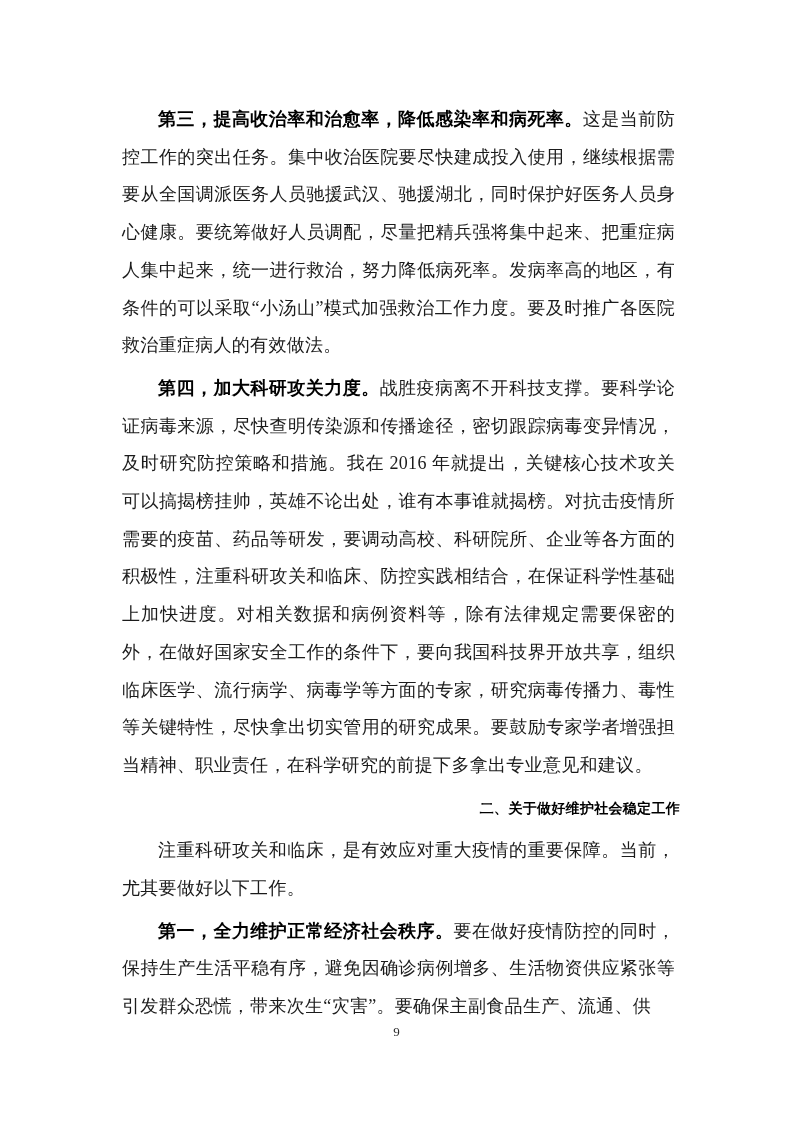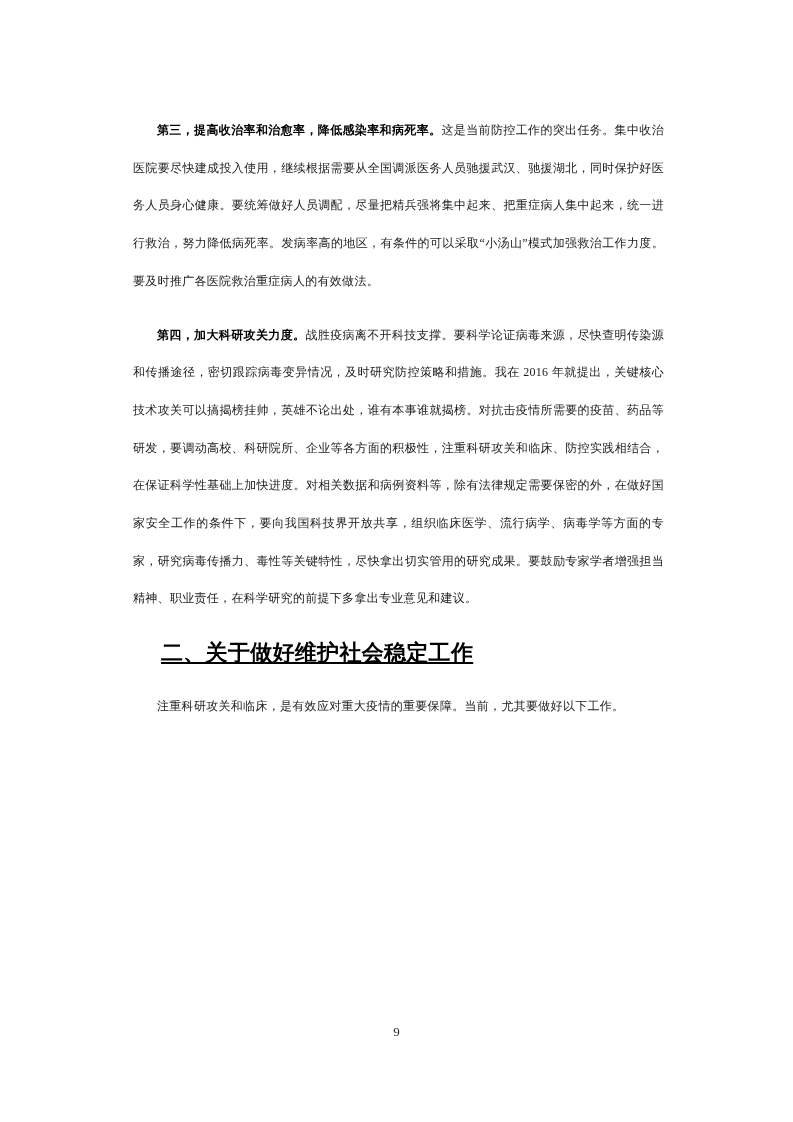--- a/index.html
+++ b/index.html
@@ -15,45 +15,44 @@
     font-family: "Liberation Serif", serif;
   }
   .doc-body {
     position: absolute;
     left: 117px;
     top: 96px;
     width: 563px;
     color: #1b1b1b;
   }
   .para {
-    margin: 16px;
+    margin: 5px;
     padding: 0;
-    font-size: 12px;
+    font-size: 18px;
     line-height: 37.7px;
     letter-spacing: 0.3px;
     text-align: justify;
     text-justify: inter-character;
     text-indent: 2em;
     word-break: normal;
   }
   .para .lead {
     font-weight: bold;
     color: #000000;
   }
   .section-heading {
     margin: 0;
     padding: 0;
-    font-size: 22px;
+    font-size: 14px;
     line-height: 37.7px;
     letter-spacing: 0.3px;
     text-indent: 2em;
     font-weight: bold;
     color: #000000;
-    text-align: left;
-    text-decoration: underline;
+    text-align: right;
   }
   .page-footer {
     position: absolute;
     left: 0;
     top: 1024px;
     width: 793px;
     text-align: center;
     font-size: 13px;
     color: #2a2a2a;
   }
@@ -64,18 +63,19 @@
 <div class="doc-body">
 
   <p class="para"><span class="lead">第三，提高收治率和治愈率，降低感染率和病死率。</span><span>这是当前防控工作的突出任务。集中收治医院要尽快建成投入使用，继续根据需要从全国调派医务人员驰援武汉、驰援湖北，同时保护好医务人员身心健康。要统筹做好人员调配，尽量把精兵强将集中起来、把重症病人集中起来，统一进行救治，努力降低病死率。发病率高的地区，有条件的可以采取“小汤山”模式加强救治工作力度。要及时推广各医院救治重症病人的有效做法。</span></p>
 
   <p class="para"><span class="lead">第四，加大科研攻关力度。</span><span>战胜疫病离不开科技支撑。要科学论证病毒来源，尽快查明传染源和传播途径，密切跟踪病毒变异情况，及时研究防控策略和措施。我在 2016 年就提出，关键核心技术攻关可以搞揭榜挂帅，英雄不论出处，谁有本事谁就揭榜。对抗击疫情所需要的疫苗、药品等研发，要调动高校、科研院所、企业等各方面的积极性，注重科研攻关和临床、防控实践相结合，在保证科学性基础上加快进度。对相关数据和病例资料等，除有法律规定需要保密的外，在做好国家安全工作的条件下，要向我国科技界开放共享，组织临床医学、流行病学、病毒学等方面的专家，研究病毒传播力、毒性等关键特性，尽快拿出切实管用的研究成果。要鼓励专家学者增强担当精神、职业责任，在科学研究的前提下多拿出专业意见和建议。</span></p>
 
   <p class="section-heading">二、关于做好维护社会稳定工作</p>
 
   <p class="para"><span>注重科研攻关和临床，是有效应对重大疫情的重要保障。当前，尤其要做好以下工作。</span></p>
 
+  <p class="para"><span class="lead">第一，全力维护正常经济社会秩序。</span><span>要在做好疫情防控的同时，保持生产生活平稳有序，避免因确诊病例增多、生活物资供应紧张等引发群众恐慌，带来次生“灾害”。要确保主副食品生产、流通、供</span></p>
 
 </div>
 
 <div class="page-footer">
   <span>9</span>
 </div>
 
 </body></html>

